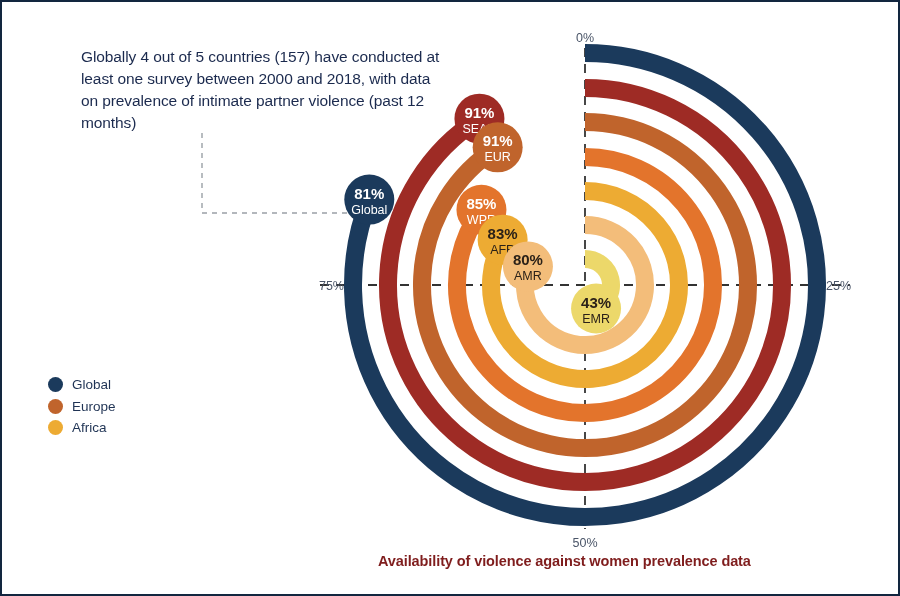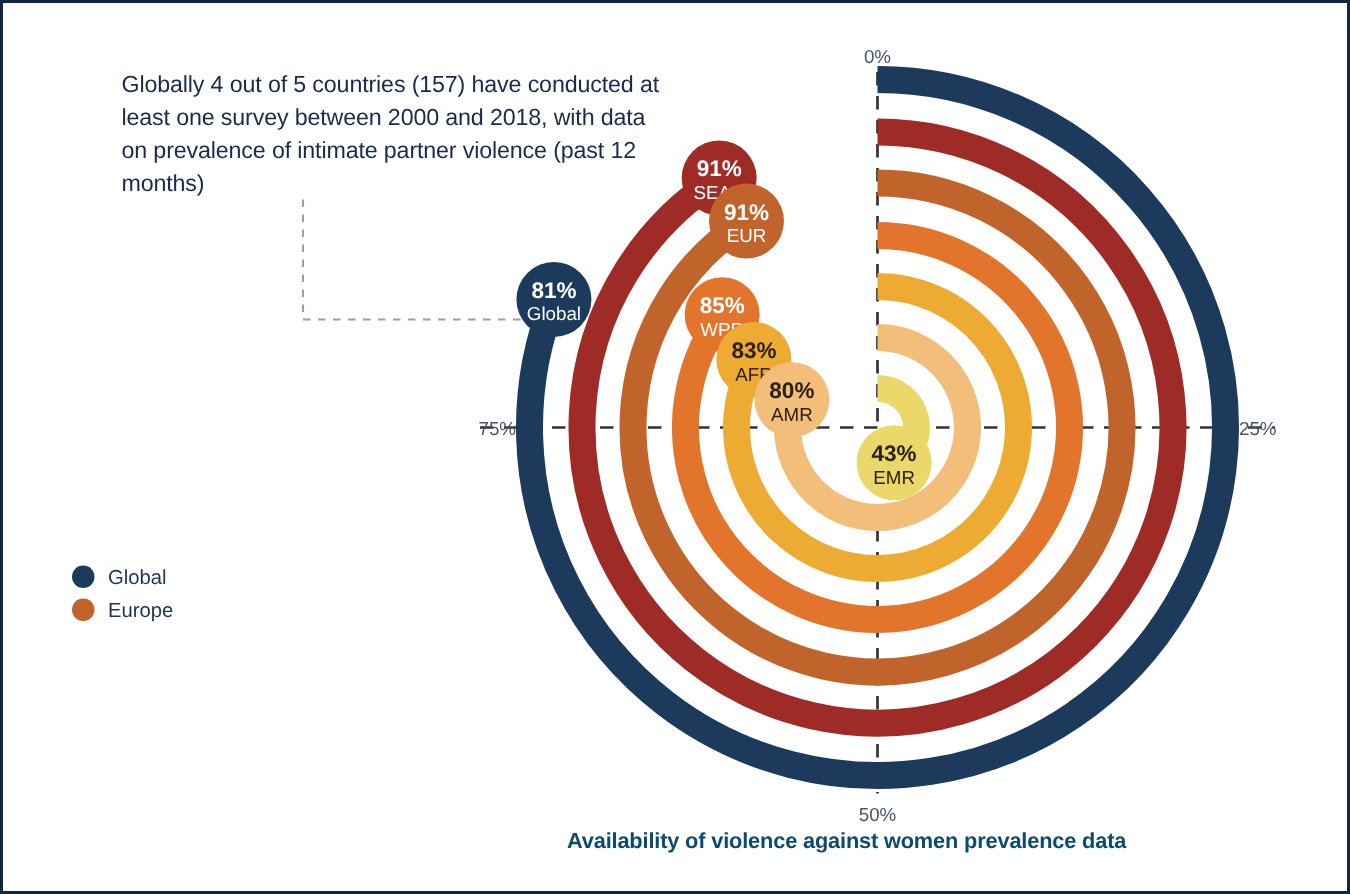--- a/index.html
+++ b/index.html
@@ -58,21 +58,21 @@
     white-space: nowrap;
   }
 
   
   #caption {
     position: absolute;
     left: 376px;
     top: 551px;
     font-size: 14.5px;
     font-weight: bold;
-    color: #0c4a6e;
+    color: #7f1d1d;
     letter-spacing: -0.1px;
   }
 
   
   #chart {
     position: absolute;
     left: 0;
     top: 0;
   }
   .axis-tick-label {
@@ -163,17 +163,21 @@
 
   <div id="legend">
       <div class="legend-row">
         <span class="legend-dot" style="background: rgb(27, 58, 92);"></span>
         <span class="legend-label">Global</span>
       </div>
       <div class="legend-row">
         <span class="legend-dot" style="background: rgb(192, 100, 44);"></span>
         <span class="legend-label">Europe</span>
       </div>
+      <div class="legend-row">
+        <span class="legend-dot" style="background: rgb(237, 171, 51);"></span>
+        <span class="legend-label">Africa</span>
+      </div>
     </div>
 
   <div id="caption">Availability of violence against women prevalence data</div>
 
 </div>
 
 </body></html>

